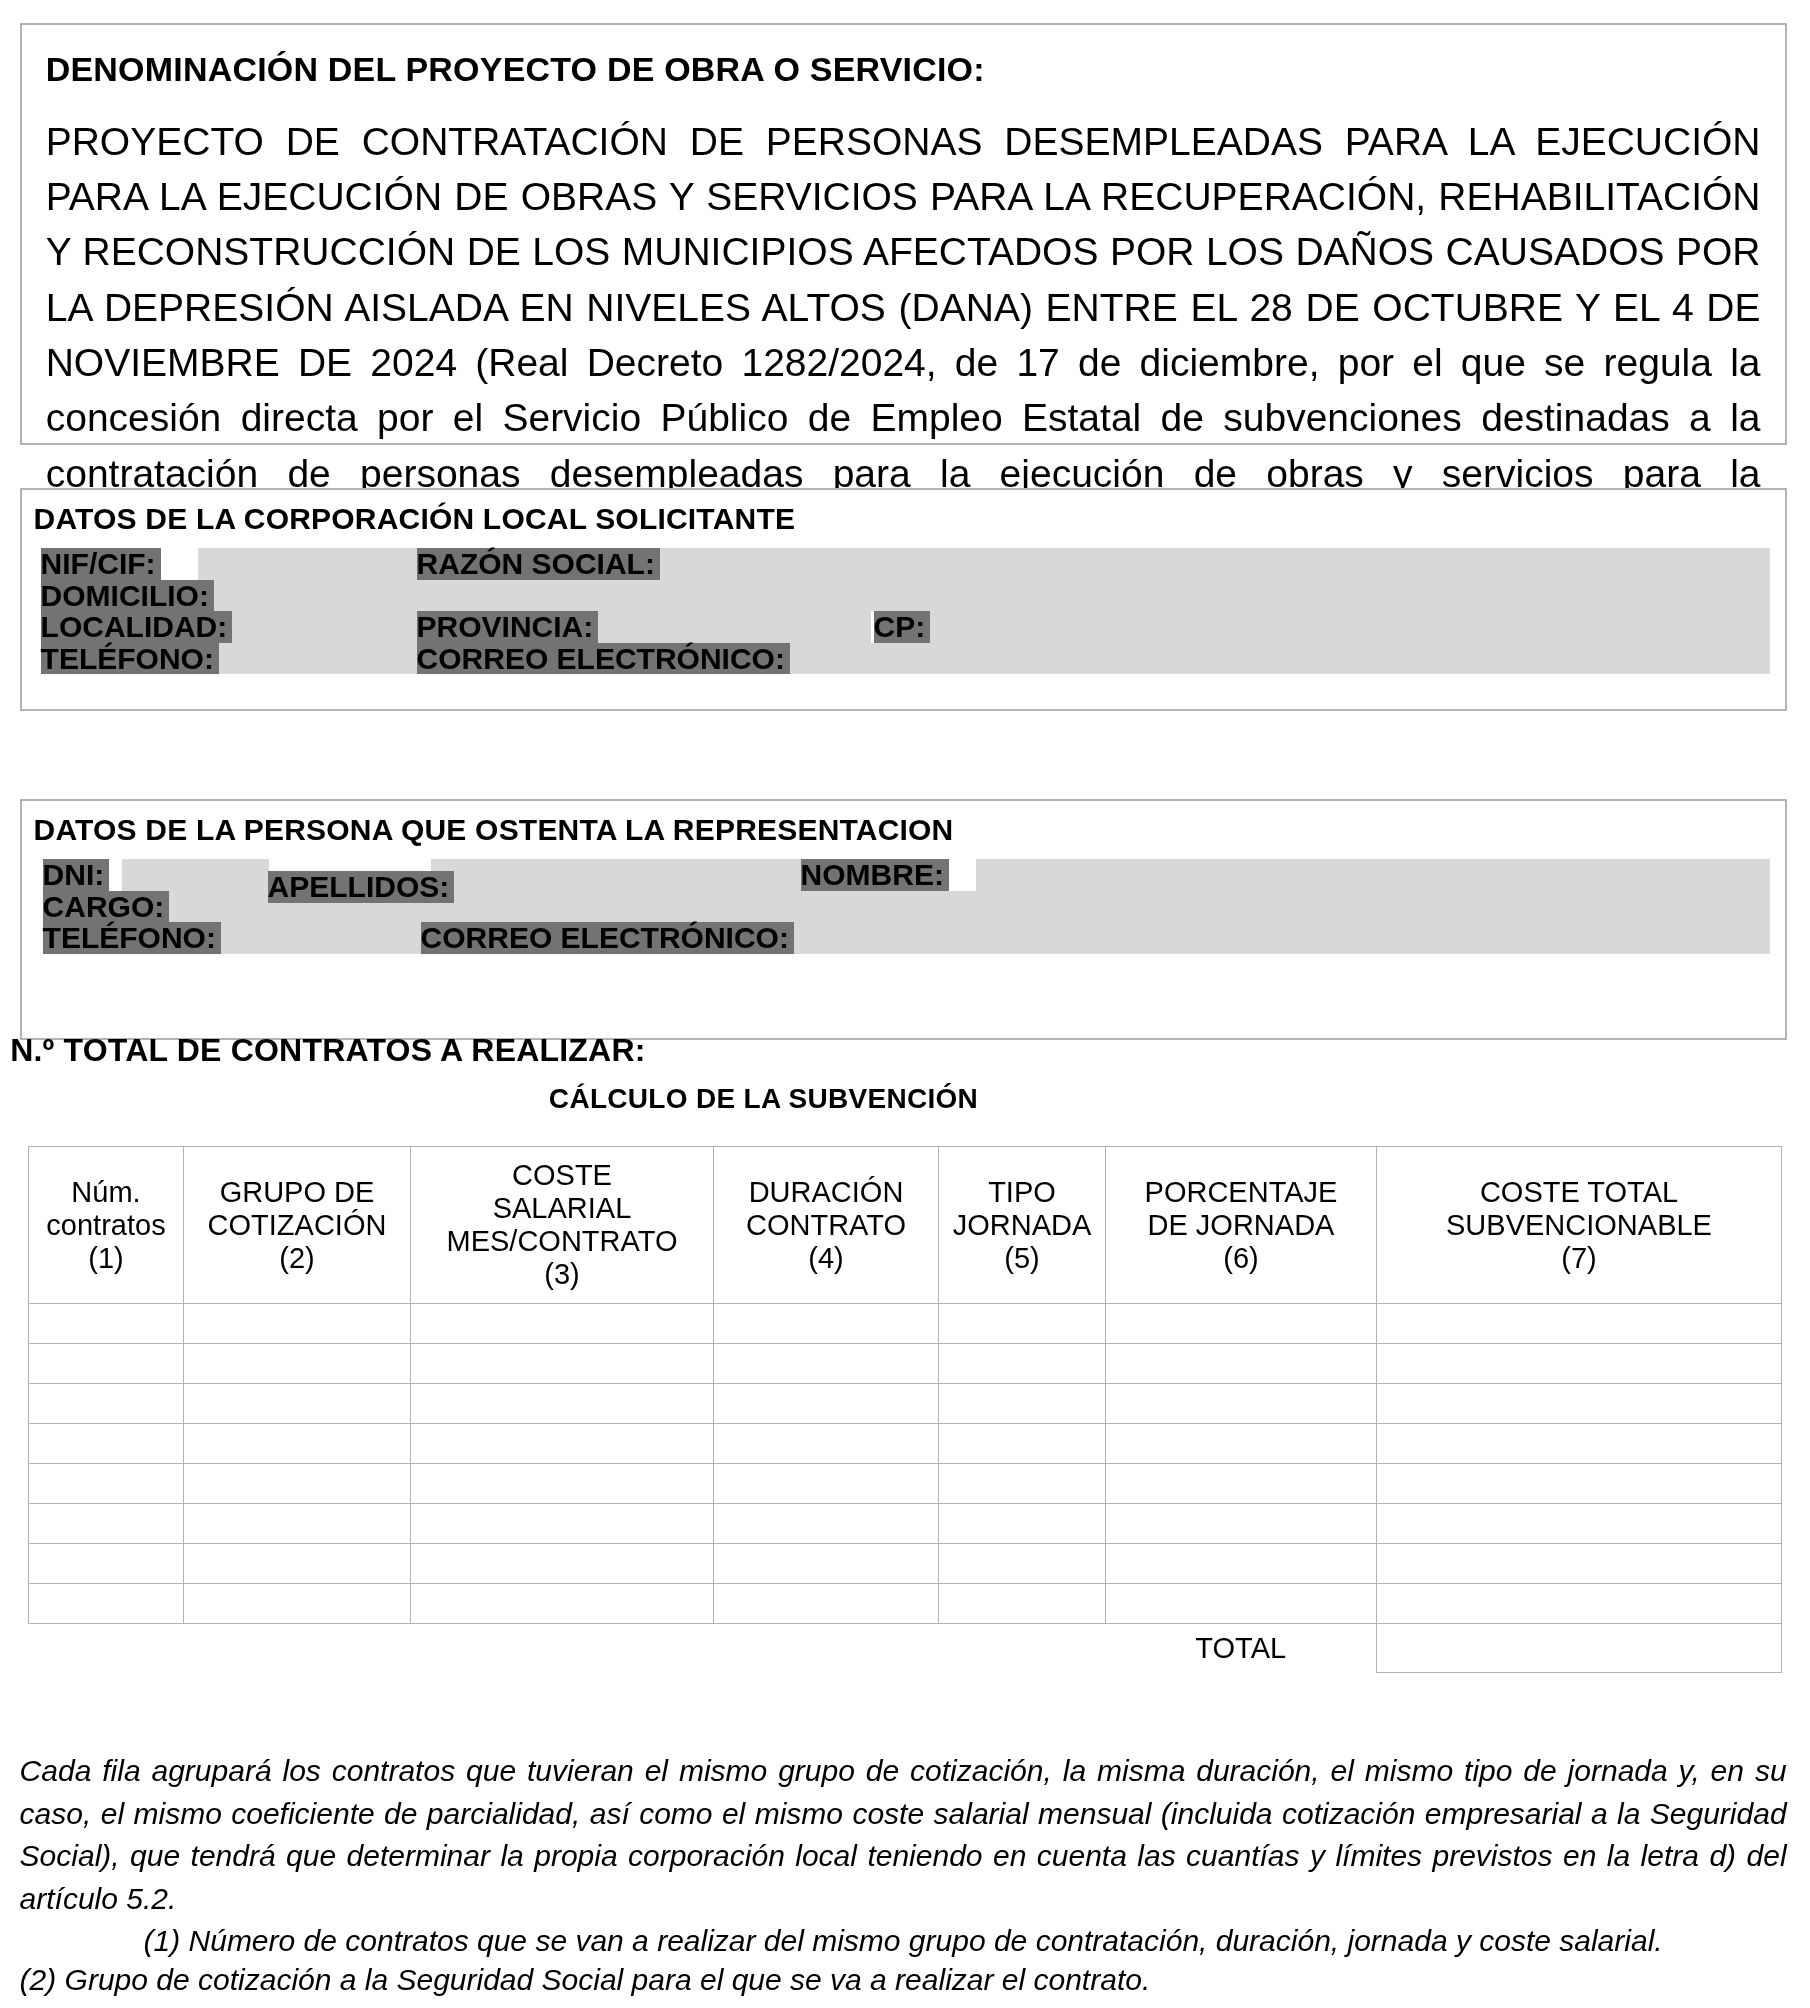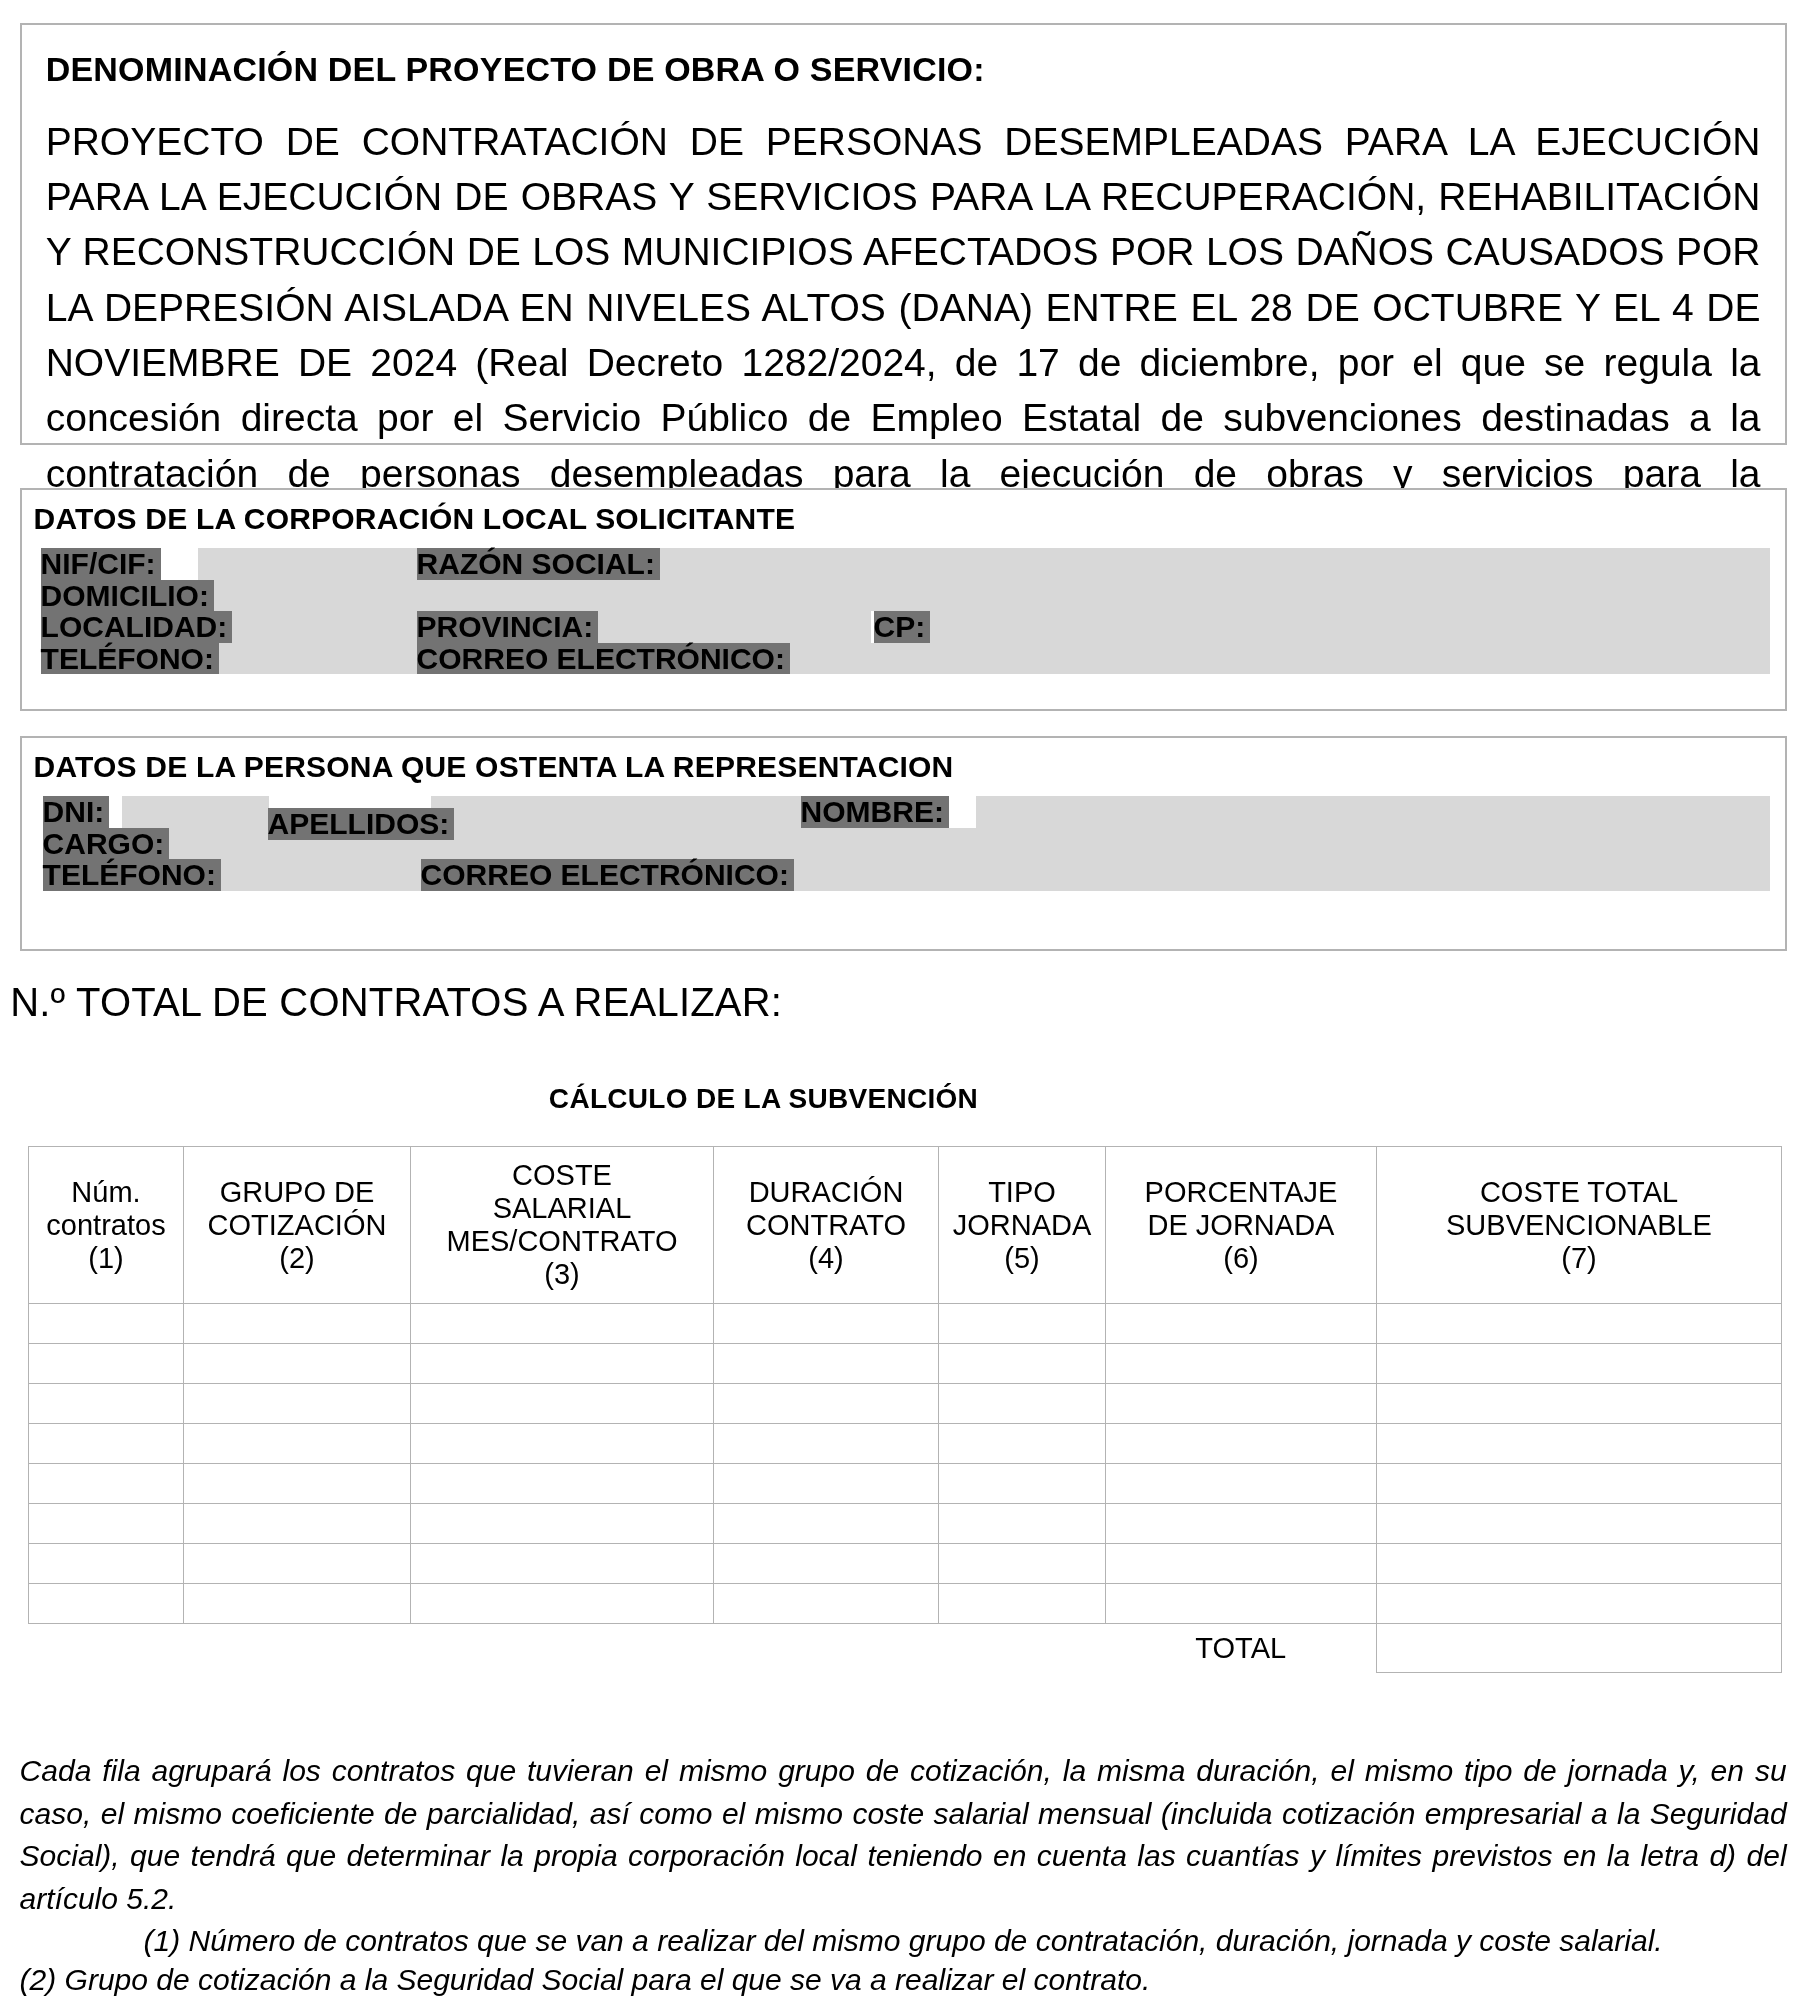--- a/index.html
+++ b/index.html
@@ -58,23 +58,23 @@
 
   
   #corp-box {
     left: 19.6px;
     top: 488px;
     width: 1767px;
     height: 223px;
   }
   #rep-box {
     left: 19.6px;
-    top: 736px;
+    top: 799px;
     width: 1767px;
-    height: 215px;
+    height: 241px;
   }
   .box-title {
     font-size: 30px;
     font-weight: bold;
     margin: 12px 0 0 12px;
     letter-spacing: 0.2px;
   }
 
   
   .field-rows {
@@ -99,23 +99,23 @@
     position: absolute;
     height: 31.5px;
     background: #d8d8d8;
     z-index: 1;
   }
 
   
   #contratos-total {
     position: absolute;
     left: 10.2px;
-    top: 980px;
-    font-size: 40px;
-    font-weight: normal;
+    top: 1032px;
+    font-size: 32px;
+    font-weight: bold;
     letter-spacing: 0.2px;
   }
 
   
   #calc-title {
     position: absolute;
     left: 18px;
     top: 1083px;
     width: 1491px;
     text-align: center;

